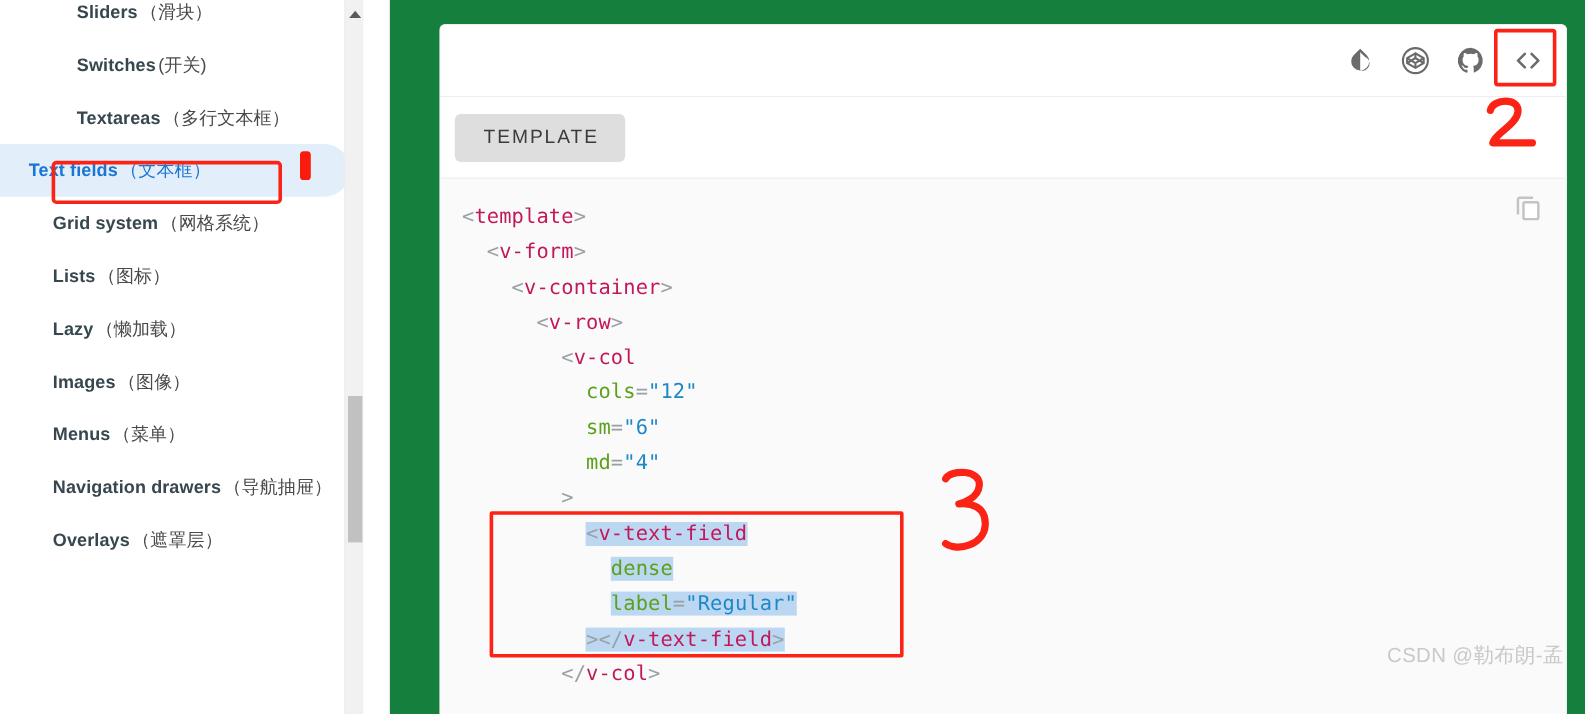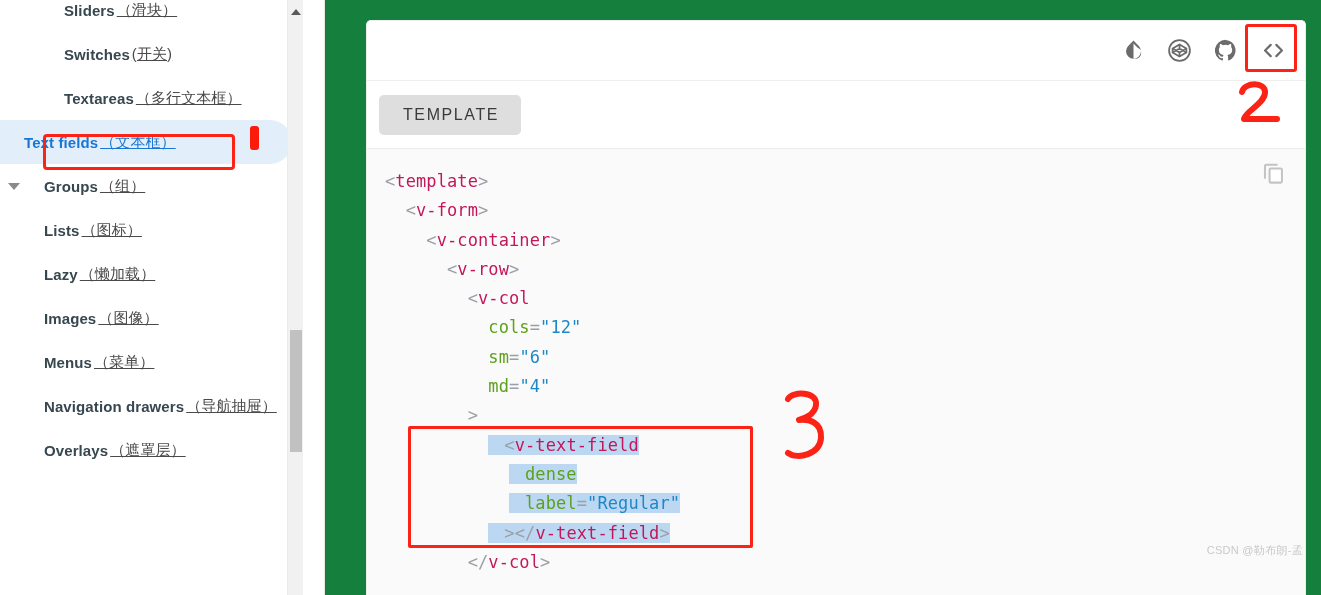--- a/index.html
+++ b/index.html
@@ -33,21 +33,21 @@
     height: 44px;
     display: flex;
     align-items: center;
     padding-left: 44px;
     font-size: 15px;
     color: #3c4257;
     white-space: nowrap;
     letter-spacing: .1px;
   }
   .nav-item .label-en { font-weight: 600; color: #37474f; }
-  .nav-item .label-cn { font-weight: 400; color: #4a4a4a; margin-left: 2px; text-decoration: underline; }
+  .nav-item .label-cn { font-weight: 400; color: #4a4a4a; margin-left: 2px; }
   .nav-item.sub { padding-left: 64px; }
   .nav-item.sub .label-en { font-weight: 600; }
   .nav-item.active {
     background: #e3eefb;
     border-radius: 0 22px 22px 0;
     width: 292px;
     padding-left: 24px;
   }
   .nav-item.active .label-en { color: #1976d2; font-weight: 600; }
   .nav-item.active .label-cn { color: #1976d2; font-weight: 400; }
@@ -213,37 +213,37 @@
     line-height: 29.3px;
     color: #5c6166;
     white-space: pre;
     letter-spacing: 0.1px;
   }
   .tag   { color: #c2185b; }
   .pun   { color: #9aa0a6; }
   .attr  { color: #5ca11b; }
   .val   { color: #1e88c7; }
   .q     { color: #1e88c7; }
-  .sel   { background: #bcd7f2; padding-left: 16px; }
+  .sel   { background: #bcd7f2; }
 
   
   #code-annot-box {
     position: absolute;
     left: 408px; top: 426px;
     width: 345px; height: 122px;
     border: 3px solid #fb2316;
     border-radius: 2px;
     pointer-events: none;
   }
 
   
   #watermark {
     position: absolute;
     right: 18px; bottom: 8px;
-    font-size: 11px;
+    font-size: 17px;
     color: #c9c9c9;
     font-family: "Liberation Sans", sans-serif;
     letter-spacing: .3px;
   }
 </style>
 </head>
 <body>
 
 <div id="root">
 
@@ -259,23 +259,22 @@
         </div>
         <div class="nav-item sub">
           <span class="label-en">Textareas</span>
           <span class="label-cn">（多行文本框）</span>
         </div>
         <div class="nav-item sub active">
           <span class="label-en">Text fields</span>
           <span class="label-cn">（文本框）</span>
         </div>
         <div class="nav-item">
-          <span class="caret"></span>
-          <span class="label-en">Groups</span>
-          <span class="label-cn">（组）</span>
+          <span class="label-en">Grid system</span>
+          <span class="label-cn">（网格系统）</span>
         </div>
         <div class="nav-item">
           <span class="label-en">Lists</span>
           <span class="label-cn">（图标）</span>
         </div>
         <div class="nav-item">
           <span class="label-en">Lazy</span>
           <span class="label-cn">（懒加载）</span>
         </div>
         <div class="nav-item">

